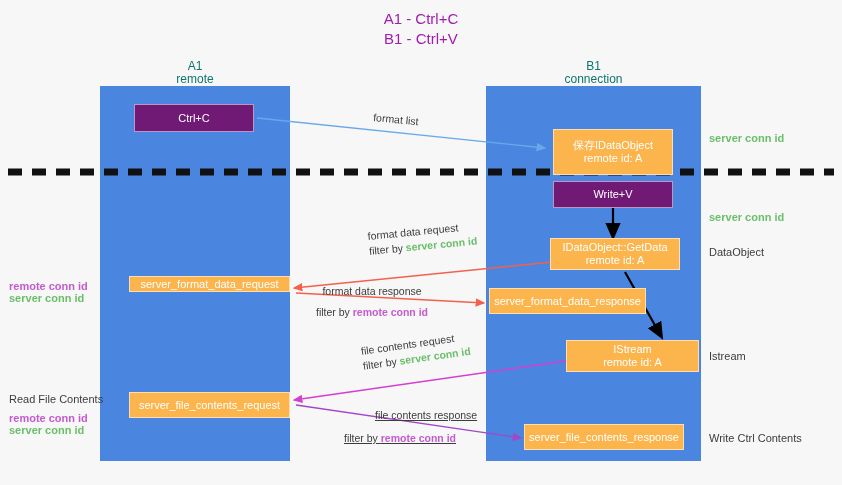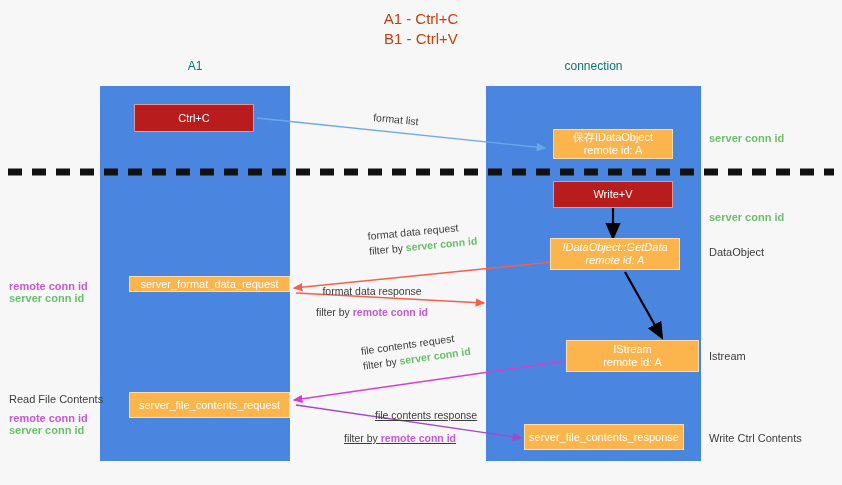--- a/index.html
+++ b/index.html
@@ -23,21 +23,21 @@
     height: 485px;
     pointer-events: none;
   }
   .title {
     position: absolute;
     left: 0;
     top: 9px;
     width: 842px;
     text-align: center;
     font-size: 15px;
-    color: #c2410c;
+    color: #a21caf;
     line-height: 20px;
   }
   .title div { white-space: pre; }
 
   .lane {
     position: absolute;
     background: #4a86e0;
   }
   .lane-head {
     position: absolute;
@@ -54,21 +54,21 @@
     display: flex;
     flex-direction: column;
     align-items: center;
     justify-content: center;
     text-align: center;
     font-size: 11px;
     color: #ffffff;
     line-height: 13px;
     border: 1px solid rgba(255,255,255,0.55);
   }
-  .box.green { background: #b91c1c; }
+  .box.green { background: #701a75; }
   .box.orange { background: #fcb44d; }
   .box span { display: block; white-space: nowrap; }
 
   .note {
     position: absolute;
     font-size: 11px;
     color: #3c3c3c;
     line-height: 14px;
     white-space: nowrap;
   }
@@ -91,22 +91,24 @@
 
 <div id="canvas">
 
   <div class="title">
     <div>A1 - Ctrl+C</div>
     <div>B1 - Ctrl+V</div>
   </div>
 
   <div class="lane-head" style="left:100px; top:60px; width:190px;">
     <span>A1</span>
+    <span>remote</span>
   </div>
   <div class="lane-head" style="left:486px; top:60px; width:215px;">
+    <span>B1</span>
     <span>connection</span>
   </div>
 
   <div class="lane" style="left:100px; top:86px; width:190px; height:375px;"></div>
   <div class="lane" style="left:486px; top:86px; width:215px; height:375px;"></div>
 
   <svg class="layer" viewBox="0 0 842 485">
     <defs>
       <marker id="ah-blue" markerWidth="7" markerHeight="7" refX="6" refY="3" orient="auto">
         <path d="M0,0 L7,3 L0,6 z" fill="#6aa9e9"></path>
@@ -139,43 +141,46 @@
 
     <path d="M296,405 L521,438" stroke="#a347c9" stroke-width="1.4" fill="none" marker-end="url(#ah-purple)"></path>
 
     <path d="M8,172 L834,172" stroke="#111111" stroke-width="7" stroke-dasharray="14 10" fill="none" stroke-linecap="butt"></path>
   </svg>
 
   <div class="box green" style="left:134px; top:104px; width:120px; height:28px;">
     <span>Ctrl+C</span>
   </div>
 
-  <div class="box orange" style="left:553px; top:129px; width:120px; height:30px;">
+  <div class="box orange" style="left:553px; top:129px; width:120px; height:46px;">
     <span>保存IDataObject</span>
     <span>remote id: A</span>
   </div>
 
   <div class="box green" style="left:553px; top:181px; width:120px; height:27px;">
     <span>Write+V</span>
   </div>
 
-  <div class="box orange" style="left:550px; top:238px; width:130px; height:32px;font-style:italic;">
+  <div class="box orange" style="left:550px; top:238px; width:130px; height:32px;">
     <span>IDataObject::GetData</span>
     <span>remote id: A</span>
   </div>
 
   <div class="box orange" style="left:566px; top:340px; width:133px; height:32px;">
     <span>IStream</span>
     <span>remote id: A</span>
   </div>
 
   <div class="box orange" style="left:129px; top:276px; width:161px; height:16px;">
     <span>server_format_data_request</span>
   </div>
 
+  <div class="box orange" style="left:489px; top:288px; width:157px; height:26px;">
+    <span>server_format_data_response</span>
+  </div>
 
   <div class="box orange" style="left:129px; top:392px; width:161px; height:26px;">
     <span>server_file_contents_request</span>
   </div>
 
   <div class="box orange" style="left:524px; top:424px; width:160px; height:26px;align-items:center;">
     <span>server_file_contents_response</span>
   </div>
 
   <div class="edge-label rot" style="left:374px; top:110px; transform: rotate(5.5deg);">

